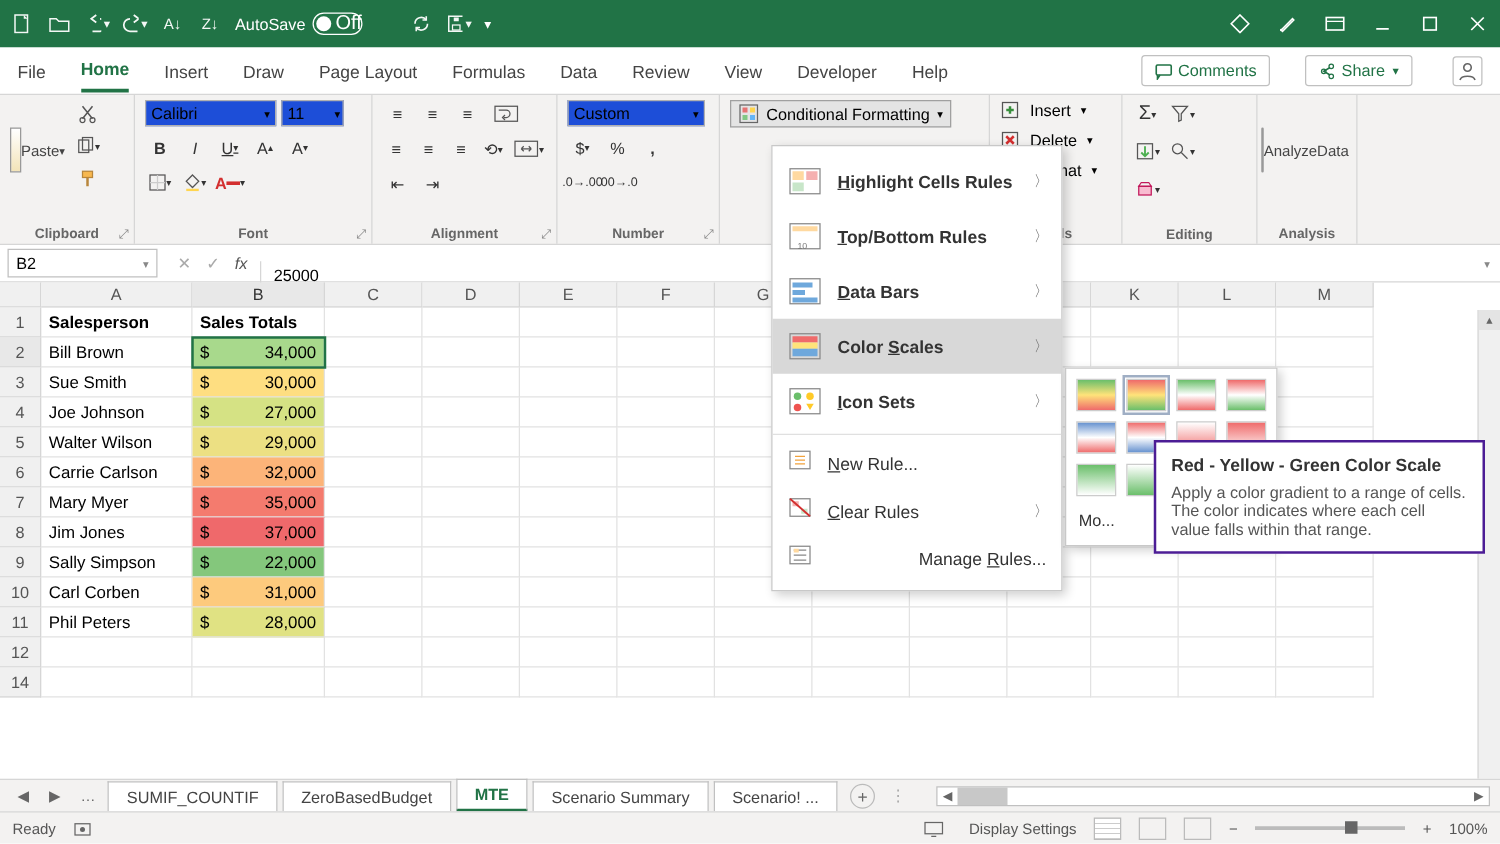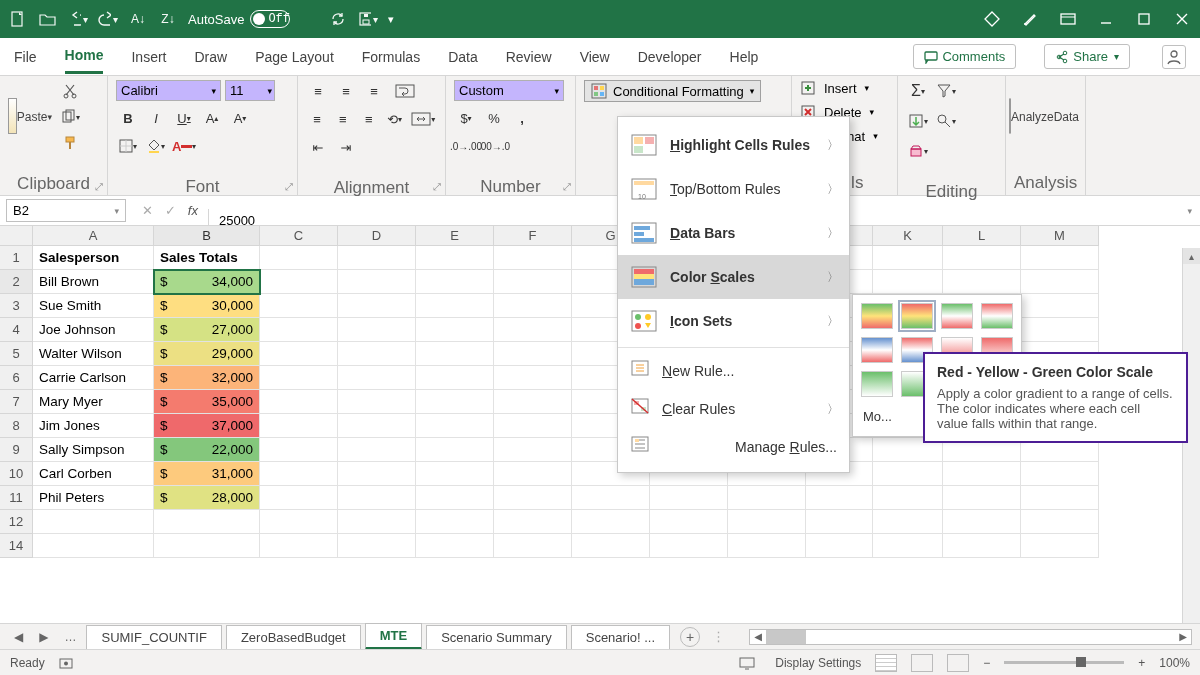--- a/index.html
+++ b/index.html
@@ -21,23 +21,23 @@
 .tabs { height: 38px; background: #fff; border-bottom: 1px solid #d6d6d6; display: flex; align-items: center; padding: 0 14px; gap: 28px; }
 .tabs .tab { font-size: 14px; color: #444; padding: 8px 0; }
 .tabs .tab.active { color: #217346; font-weight: 600; border-bottom: 3px solid #217346; }
 .tabs .spacer { flex: 1; }
 .tabs .btn-comments, .tabs .btn-share { border: 1px solid #c0c0c0; border-radius: 3px; padding: 4px 10px; font-size: 13px; color: #217346; display: flex; align-items: center; gap: 4px; }
 .tabs .share-icon { width: 24px; height: 24px; border:1px solid #c0c0c0;border-radius:3px;display:flex;align-items:center;justify-content:center;margin-left:4px;}
 
 
 .ribbon { height: 120px; background: #f3f2f1; border-bottom: 1px solid #d6d6d6; display: flex; position: relative; }
 .group { border-right: 1px solid #d6d6d6; padding: 4px 8px 2px 8px; display: flex; flex-direction: column; justify-content: space-between; }
-.group .label { font-size: 17px; color: #666; text-align: center; margin-top: 20px; }
+.group .label { font-size: 11px; color: #666; text-align: center; margin-top: 20px; font-weight: bold; }
 .group .body { display: flex; gap: 6px; flex: 1; }
-.combo { border:1px solid #b0b0b0; background:#c4b5fd; padding:2px 4px; font-size:13px; display:flex;justify-content:space-between;align-items:center;gap:24px;}
+.combo { border:1px solid #b0b0b0; background:#1d4ed8; padding:2px 4px; font-size:13px; display:flex;justify-content:space-between;align-items:center;gap:24px;}
 .bigbtn { display:flex;flex-direction:row;align-items:center;justify-content:center;font-size:12px;color:#444;width:60px;}
 .bigbtn .bicon { width:36px;height:36px;border:1px solid #999;background:linear-gradient(#fff,#e8e8e8);margin-bottom:2px;}
 .col { display:flex;flex-direction:column;gap:4px; }
 .row { display:flex;gap:4px;align-items:center; }
 .smallbtn { width:24px;height:22px;display:flex;align-items:center;justify-content:center;font-size:13px;color:#333;}
 .launcher{font-size:10px;color:#888;position:absolute;right:4px;bottom:2px;}
 .group{position:relative;}
 
 
 .formulabar { height: 30px; border-bottom: 1px solid #d6d6d6; display:flex;align-items:center; }
@@ -134,21 +134,21 @@
         </svg>
         <span class="caret">▾</span>
       </span>
     <span class="qicon" style="font-size:12px;">A↓</span>
     <span class="qicon" style="font-size:12px;">Z↓</span>
     <div class="autosave">
       <span>AutoSave</span>
       <div class="toggle">
           <div class="knob"></div>
         </div>
-      <span style="font-size:12px;position:relative;left:-28px;font-family:Liberation Mono, monospace;">Off</span>
+      <span style="font-size:16px;position:relative;left:-28px;">Off</span>
     </div>
     <span class="qicon">
         <svg width="16" height="16">
           <path d="M3 8a5 5 0 0 1 9-3M13 8a5 5 0 0 1-9 3" fill="none" stroke="#fff" stroke-width="1.3"></path>
           <path d="M12 2v3h-3M4 14v-3h3" fill="none" stroke="#fff" stroke-width="1.3"></path>
         </svg>
       </span>
     <span class="qicon">
         <svg width="16" height="16">
           <rect x="2" y="2" width="12" height="12" fill="none" stroke="#fff" stroke-width="1.2"></rect>
@@ -775,21 +775,21 @@
       <div class="mitem">
         <span class="micn">
           <svg width="28" height="24">
             <rect x="2" y="2" width="24" height="20" fill="none" stroke="#888"></rect>
             <rect x="4" y="4" width="20" height="4" fill="#ffd9a0"></rect>
             <rect x="4" y="10" width="20" height="4" fill="#fff"></rect>
             <rect x="4" y="16" width="20" height="4" fill="#fff"></rect>
             <text x="8" y="22" font-size="7" fill="#777">10</text>
           </svg>
         </span>
-        <span style="font-weight:400;"><span class="underline-letter">T</span>op/Bottom Rules</span>
+        <span style="font-weight:700;"><span class="underline-letter">T</span>op/Bottom Rules</span>
         <span class="arrow">〉</span>
       </div>
       <div class="mitem">
         <span class="micn">
           <svg width="28" height="24">
             <rect x="2" y="2" width="24" height="20" fill="none" stroke="#888"></rect>
             <rect x="4" y="5" width="16" height="4" fill="#6ea8dc"></rect>
             <rect x="4" y="11" width="10" height="4" fill="#6ea8dc"></rect>
             <rect x="4" y="17" width="20" height="4" fill="#6ea8dc"></rect>
           </svg>

